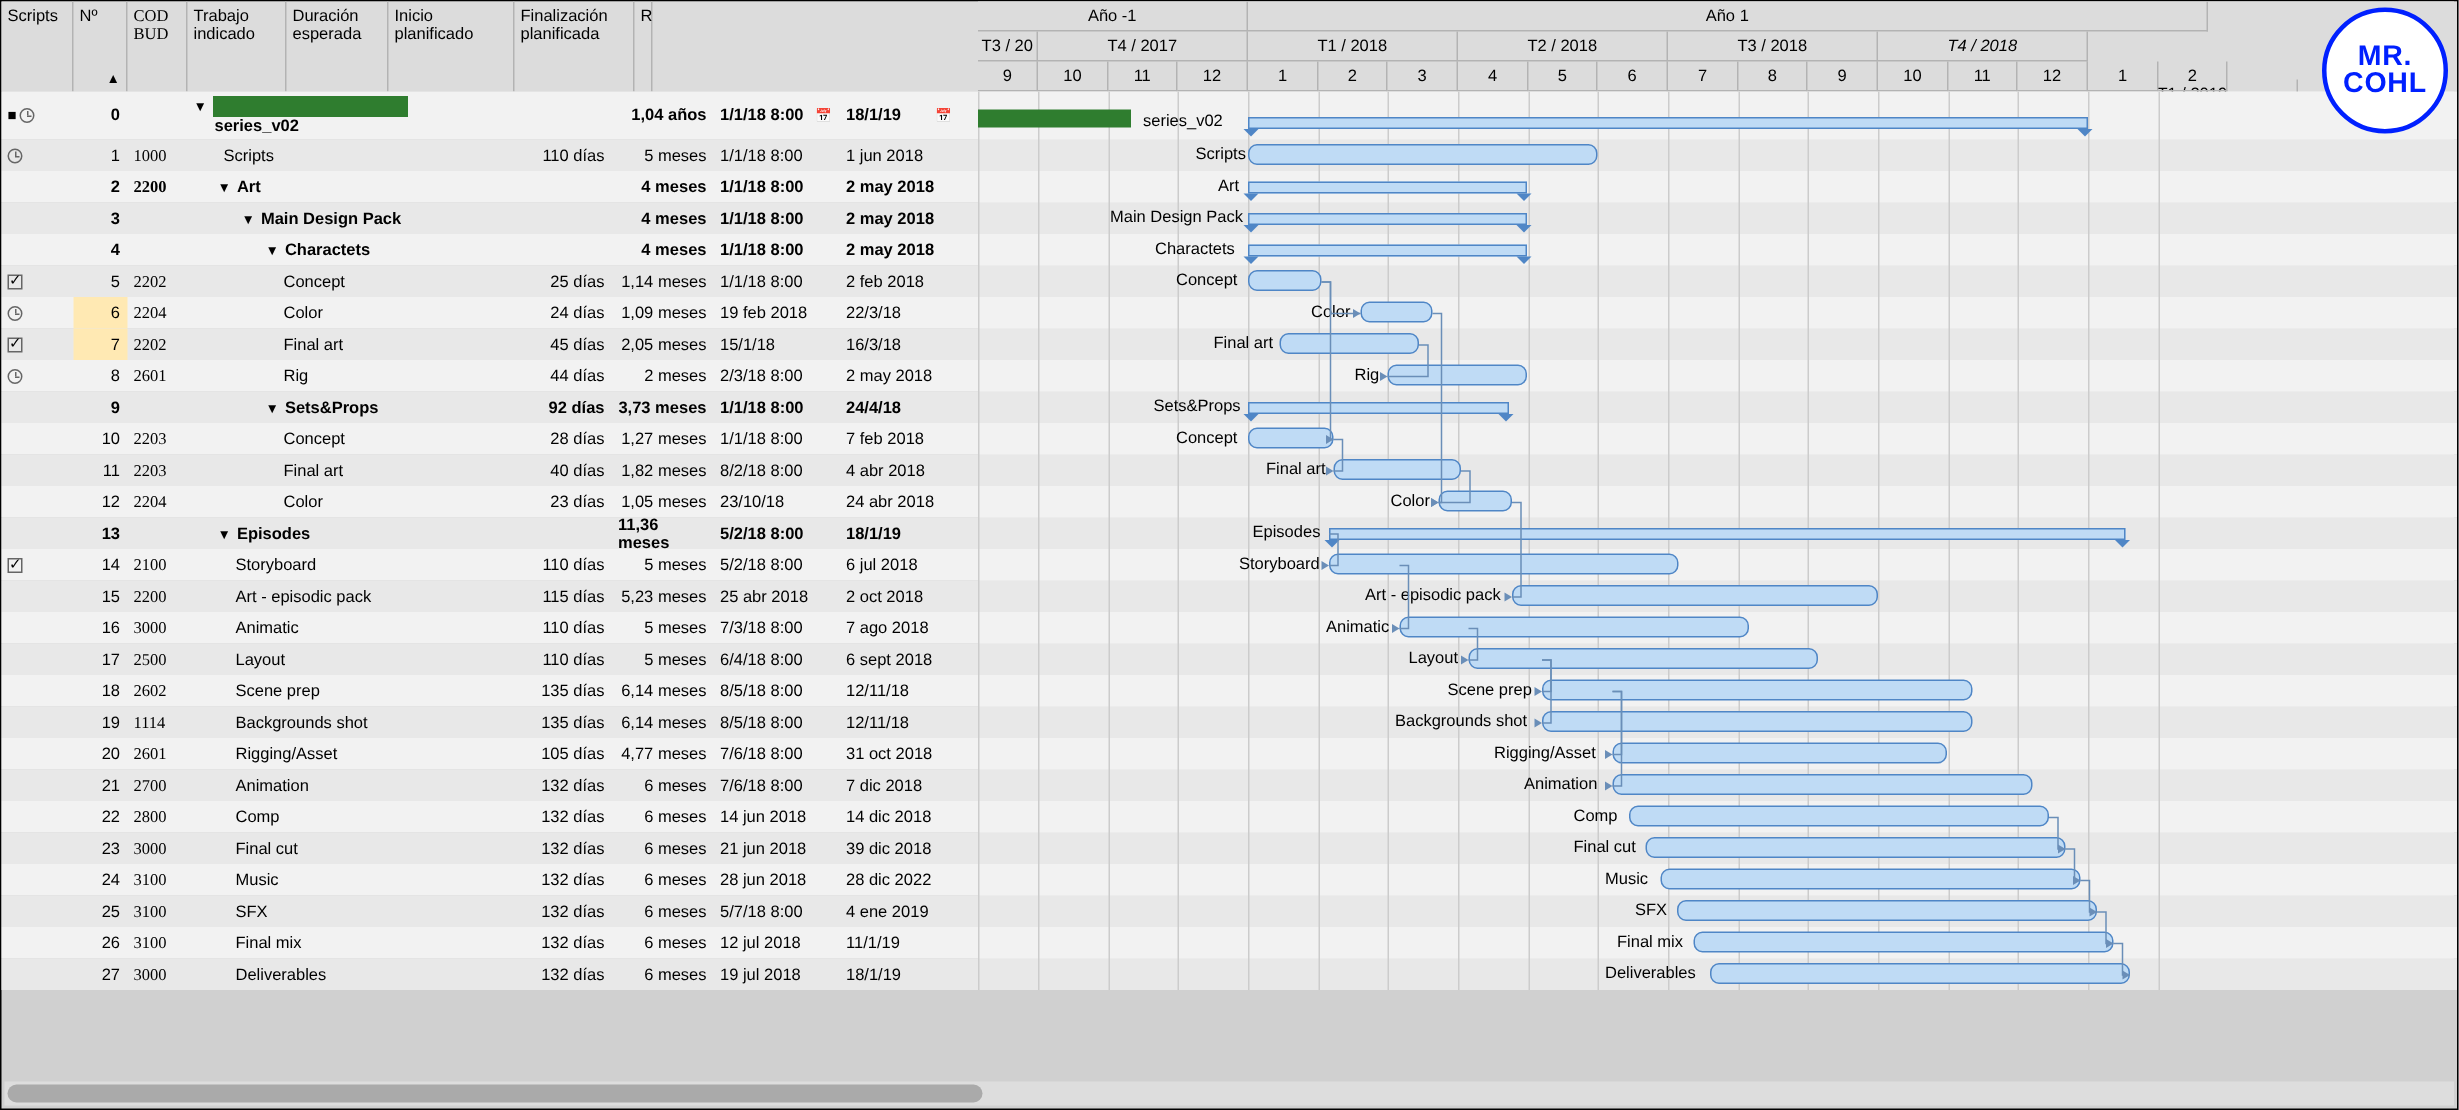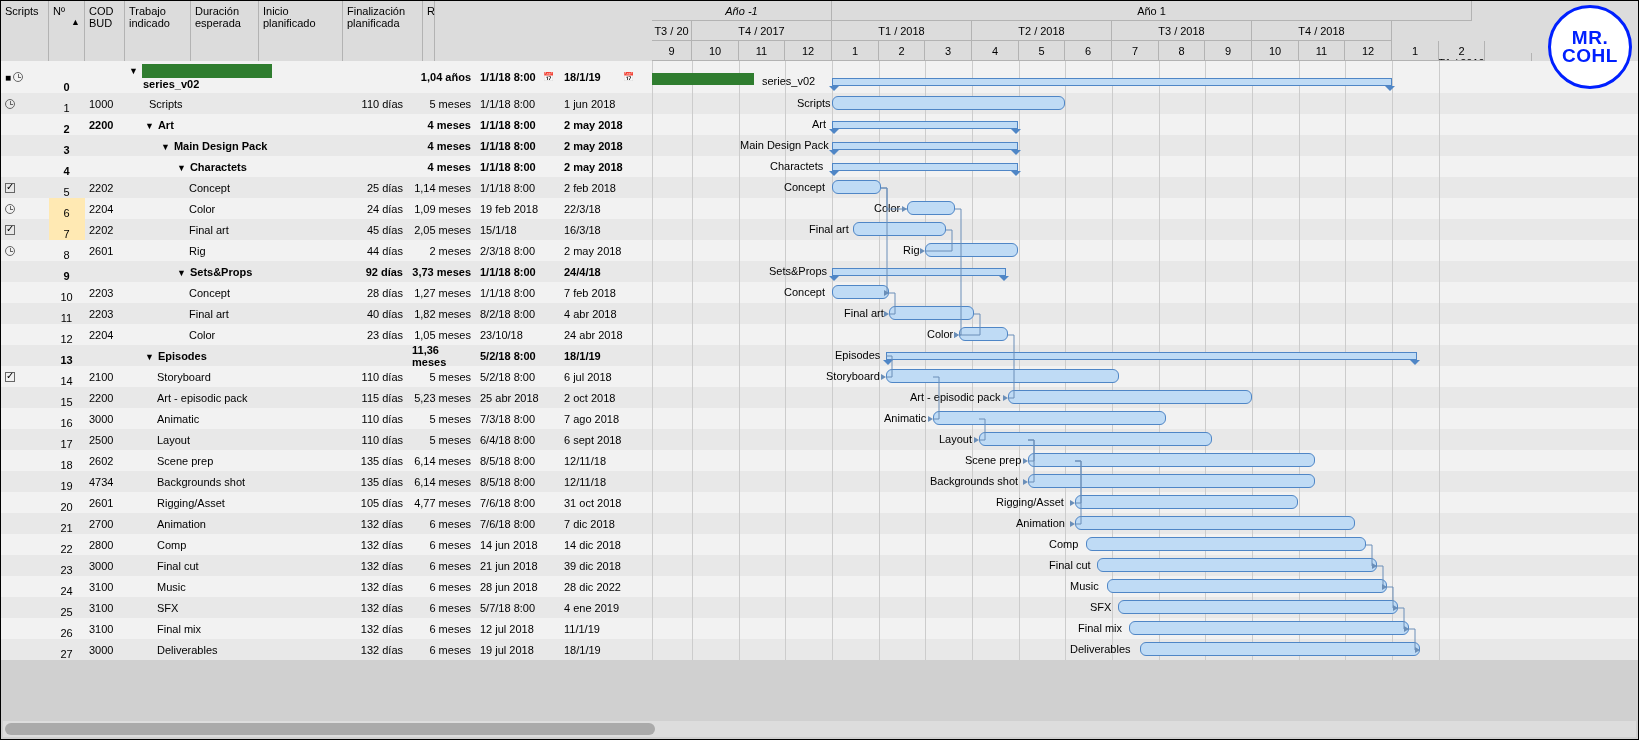--- a/index.html
+++ b/index.html
@@ -35,22 +35,22 @@
   .hl{background:var(--highlight);}
   .dateicon{font-size:9px;color:#666;}
   .flagbox{width:10px;height:10px;border:1px solid #666;position:relative;}
   .flagbox.check::after{content:'✓';position:absolute;top:-3px;left:0;font-size:10px;}
   .clock{width:10px;height:10px;border:1px solid #666;border-radius:50%;position:relative;}
   .clock::after{content:'';position:absolute;width:3px;height:1px;background:#666;top:4px;left:4px;}
   .clock::before{content:'';position:absolute;width:1px;height:3px;background:#666;top:1px;left:4px;}
   
   
   .c-rasgos{width:48px;}
-  .c-n{width:36px;flex-direction:column;}
-  .c-cod{width:40px;}
+  .c-n{width:36px;}
+  .c-cod{width:40px;font-family:Liberation Serif, serif;}
   .c-titulo{width:217px;}
   .c-trab{width:66px;}
   .c-dur{width:68px;}
   .c-ini{width:84px;}
   .c-fin{width:80px;}
   .c-r{width:12px;}
   
   .greenbar{background:var(--green);height:14px;}
   
   
@@ -447,21 +447,21 @@
           <span style="flex:1">8/5/18 8:00</span>
         </div>
         <div class="cell c-fin">
           <span style="flex:1">12/11/18</span>
         </div>
         <div class="cell c-r"></div>
       </div>
       <div class="row alt">
         <div class="cell c-rasgos"></div>
         <div class="cell c-n right">19</div>
-        <div class="cell c-cod">4734</div>
+        <div class="cell c-cod">1114</div>
         <div class="cell c-titulo">
           <span style="padding-left: 28px;"><span>Backgrounds shot</span></span>
         </div>
         <div class="cell c-trab right">135 días</div>
         <div class="cell c-dur right">6,14 meses</div>
         <div class="cell c-ini">
           <span style="flex:1">8/5/18 8:00</span>
         </div>
         <div class="cell c-fin">
           <span style="flex:1">12/11/18</span>
@@ -602,30 +602,30 @@
         <div class="cell c-fin">
           <span style="flex:1">18/1/19</span>
         </div>
         <div class="cell c-r"></div>
       </div>
     </div>
 
   <div id="gantt">
     <div id="timeline-head">
         <div class="tl-row" style="top: 0px;">
-          <div class="tl-cell" style="width: 180px; font-style: italic;">Año -1</div>
+          <div class="tl-cell" style="width: 180px;">Año -1</div>
           <div class="tl-cell" style="width: 640px;">Año 1</div>
         </div>
         <div class="tl-row" style="top: 20px;">
           <div class="tl-cell" style="width: 40px;">T3 / 20</div>
           <div class="tl-cell" style="width: 140px;">T4 / 2017</div>
           <div class="tl-cell" style="width: 140px;">T1 / 2018</div>
           <div class="tl-cell" style="width: 140px;">T2 / 2018</div>
           <div class="tl-cell" style="width: 140px;">T3 / 2018</div>
-          <div class="tl-cell" style="width: 140px;">T4 / 2018</div>
+          <div class="tl-cell" style="width: 140px; font-style: italic;">T4 / 2018</div>
           <div class="tl-cell" style="width: 140px; margin-top: 32px;">T1 / 2019</div>
         </div>
         <div class="tl-row" style="top: 40px;">
           <div class="tl-cell" style="width: 40px;">9</div>
           <div class="tl-cell" style="width: 47px;">10</div>
           <div class="tl-cell" style="width: 46px;">11</div>
           <div class="tl-cell" style="width: 47px;">12</div>
           <div class="tl-cell" style="width: 47px;">1</div>
           <div class="tl-cell" style="width: 46px;">2</div>
           <div class="tl-cell" style="width: 47px;">3</div>

